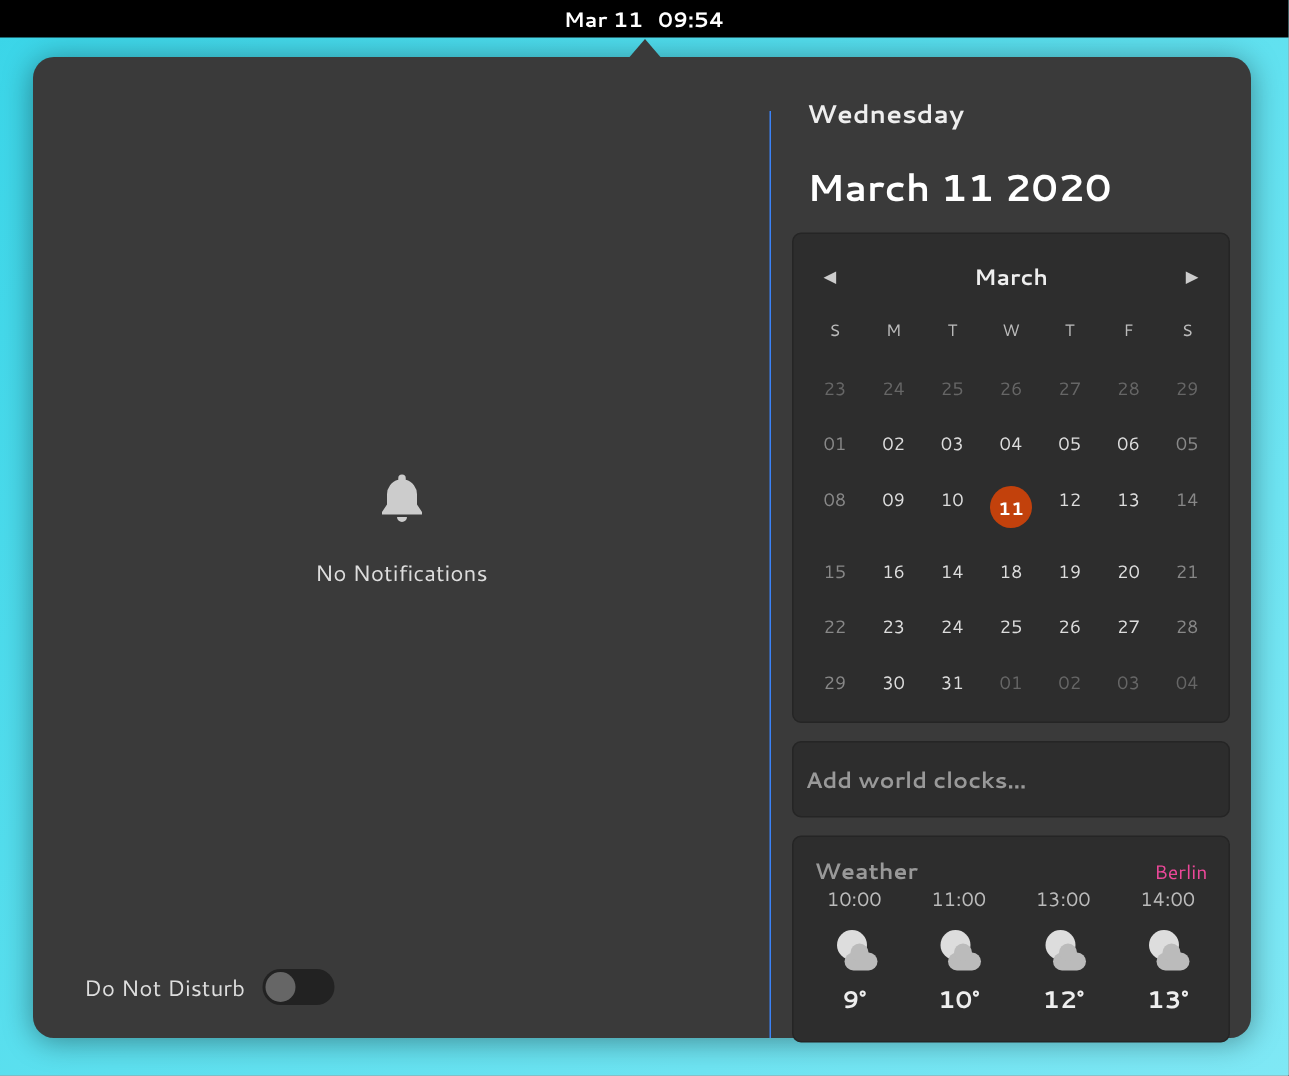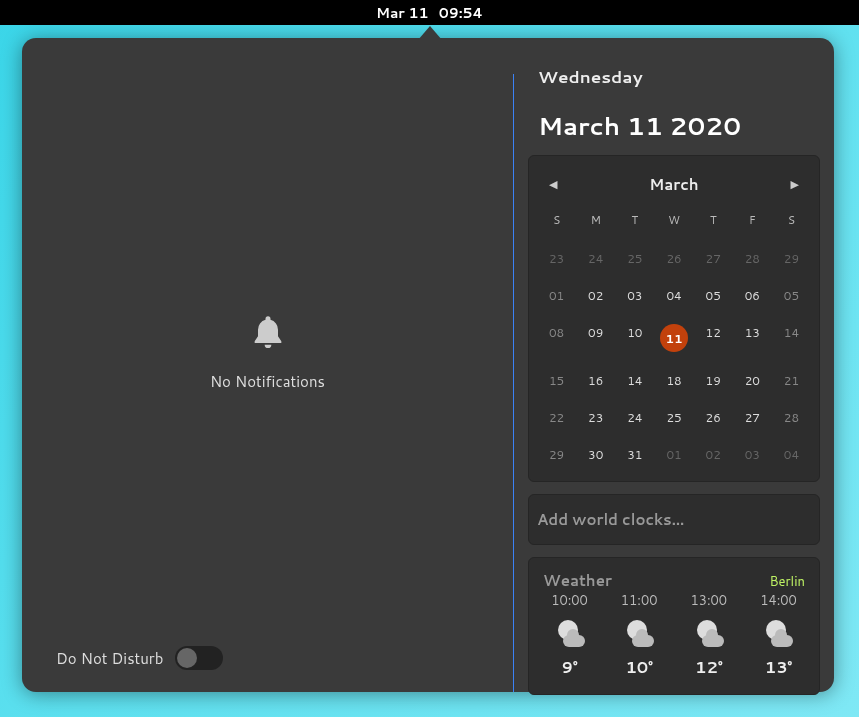--- a/index.html
+++ b/index.html
@@ -159,21 +159,21 @@
     font-weight: 600;
     cursor: pointer;
   }
   .weather-card { padding: 12px 14px 16px; }
   .weather-head {
     display: flex;
     justify-content: space-between;
     align-items: baseline;
   }
   .weather-title { color: #999; font-size: 15px; font-weight: 600; }
-  .weather-loc { color: #bef264; font-size: 13px; }
+  .weather-loc { color: #ec4899; font-size: 13px; }
   .forecast-row {
     display: flex;
     justify-content: space-between;
   }
   .forecast-col {
     display: flex;
     flex-direction: column;
     align-items: center;
     gap: 8px;
     width: 53px;

